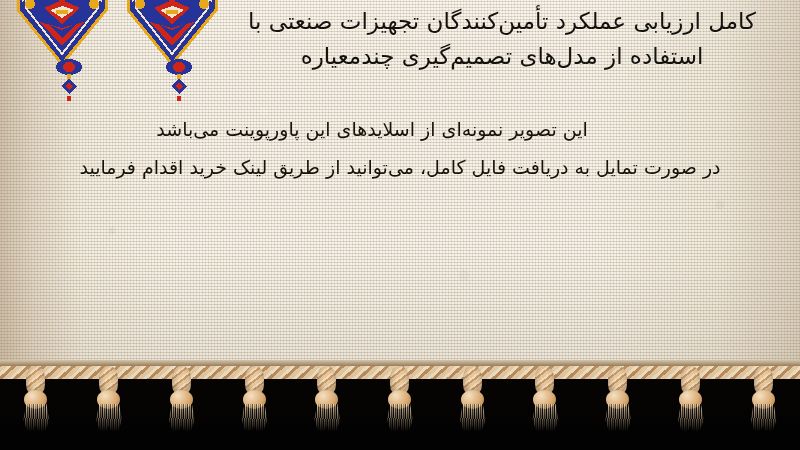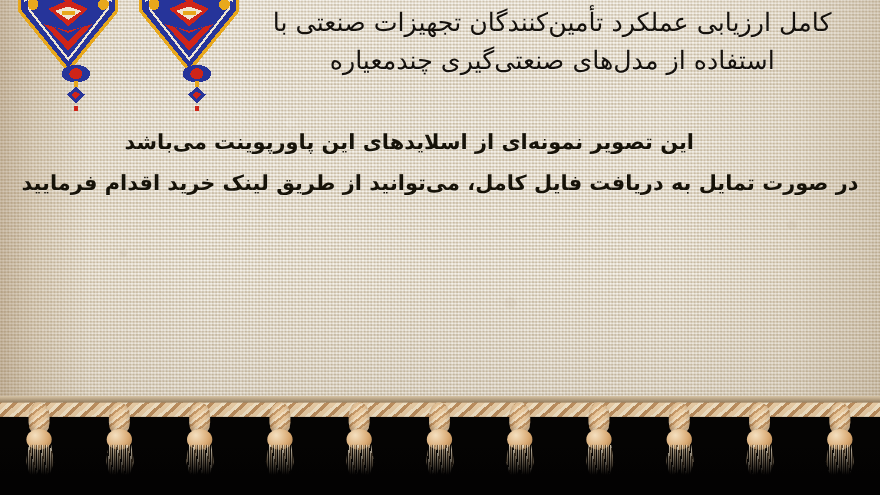--- a/index.html
+++ b/index.html
@@ -112,21 +112,20 @@
     direction: rtl;
     text-align: center;
   }
   .body-line {
     font-family: "DejaVu Sans", "Liberation Sans", sans-serif;
     font-size: 19px;
     line-height: 38px;
     color: #161208;
     white-space: nowrap;
     text-shadow: 0 1px 0 rgba(255,255,255,.30);
-    font-weight: bold;
   }
   .body-line.l1 { margin-right: 56px; }
   .body-line.l2 { margin-right: 0px; }
   .body-line.l3 { margin-right: 0px; }
 
   
   .fringe-band {
     position: absolute;
     left: 0;
     top: 360px;
@@ -288,21 +287,21 @@
         <rect x="15" y="16" width="4" height="5" fill="#e8a81c"></rect>
         <path d="M17 21 L25 28 L17 36 L9 28 Z" fill="#26349a"></path>
         <path d="M17 25 L21 28 L17 32 L13 28 Z" fill="#cf2418"></path>
         <rect x="15" y="38" width="4" height="5" fill="#cf2418"></rect>
       </g>
     </svg>
   </div>
 
   <div class="title-block">
     <div class="title-line">کامل ارزیابی عملکرد تأمین‌کنندگان تجهیزات صنعتی با</div>
-    <div class="title-line">استفاده از مدل‌های صنعتی‌گیری چندمعیاره</div>
+    <div class="title-line">استفاده از مدل‌های تصمیم‌گیری چندمعیاره</div>
   </div>
 
   <div class="body-block">
     <div class="body-line l1">این تصویر نمونه‌ای از اسلایدهای این پاورپوینت می‌باشد</div>
     <div class="body-line l3">در صورت تمایل به دریافت فایل کامل، می‌توانید از طریق لینک خرید اقدام فرمایید</div>
   </div>
 
   <div class="fringe-band">
     <div class="fringe-top-glow"></div>
     <div class="fringe-rope"></div>

